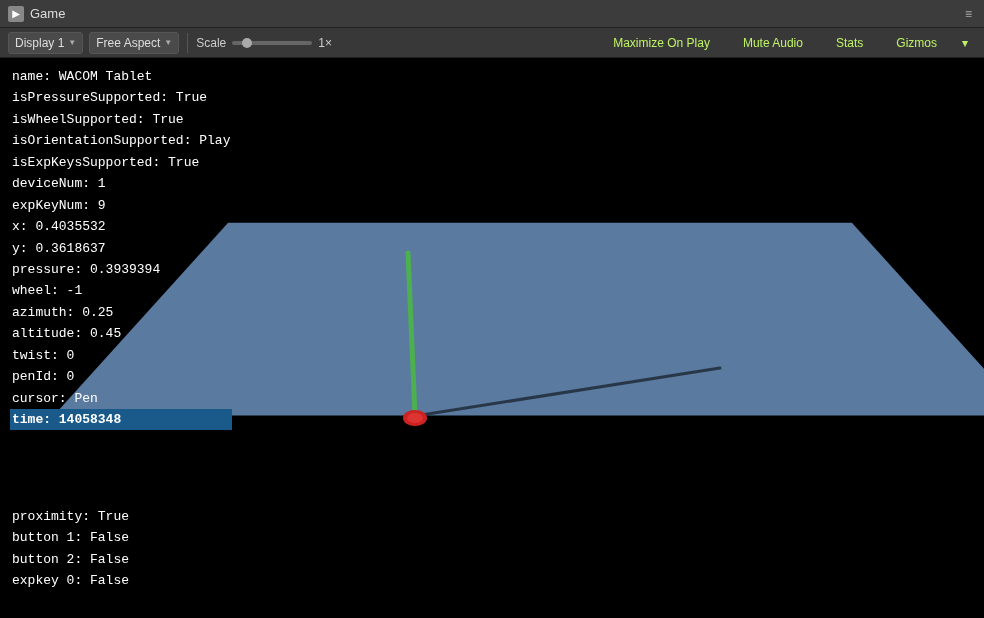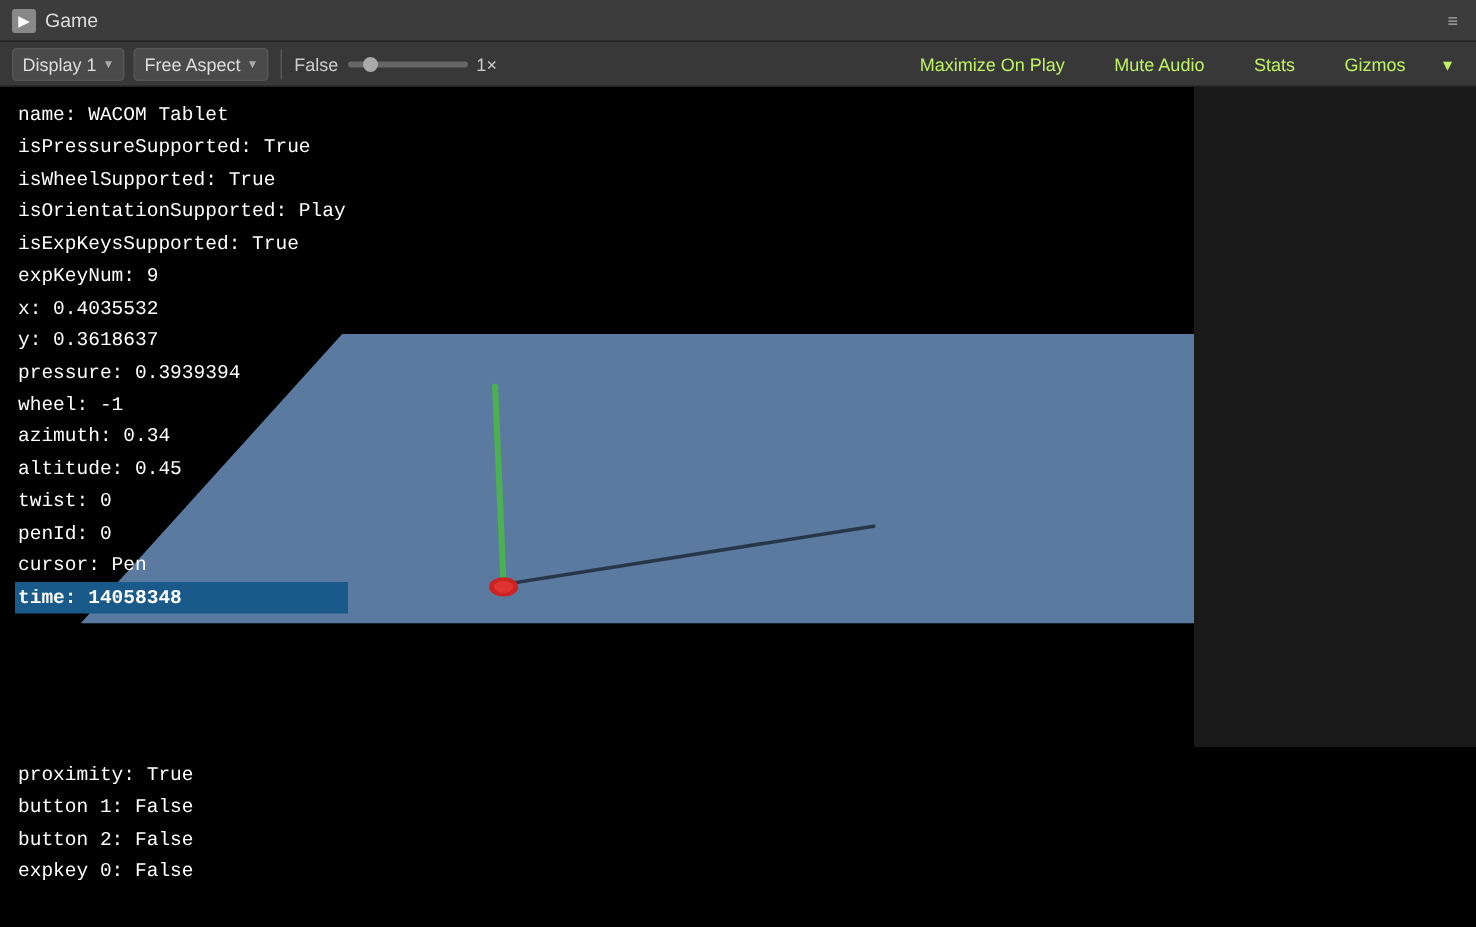--- a/index.html
+++ b/index.html
@@ -109,21 +109,21 @@
       cursor: pointer;
       padding: 3px 8px;
       border-radius: 3px;
       white-space: nowrap;
       margin-left: 15px;
     }
 
     
     .game-viewport {
       position: relative;
-      width: 796px;
+      width: 984px;
       height: 440px;
       background: #000;
       overflow: hidden;
     }
 
     
     .tablet-surface-container {
       position: absolute;
       top: 80px;
       left: 160px;
@@ -199,21 +199,21 @@
 <div class="toolbar">
   <div class="toolbar-dropdown">
     <span>Display 1</span>
     <span class="arrow">▼</span>
   </div>
   <div class="toolbar-dropdown">
     <span>Free Aspect</span>
     <span class="arrow">▼</span>
   </div>
   <div class="toolbar-sep"></div>
-  <span class="scale-label">False</span>
+  <span class="scale-label">Scale</span>
   <div class="scale-slider">
     <div class="scale-slider-thumb"></div>
   </div>
   <span class="scale-label">1×</span>
   <div class="toolbar-right">
     <span class="toolbar-btn">Maximize On Play</span>
     <span class="toolbar-btn">Mute Audio</span>
     <span class="toolbar-btn">Stats</span>
     <span class="toolbar-btn">Gizmos</span>
     <span class="toolbar-btn" style="padding-left:0;">▾</span>
@@ -235,26 +235,27 @@
     <ellipse cx="415" cy="360" rx="12" ry="8" fill="#cc2222"></ellipse>
     <ellipse cx="415" cy="360" rx="8" ry="5" fill="#dd3333"></ellipse>
   </svg>
 
   <div class="debug-overlay" id="debug-container">
   <div class="debug-line">name: WACOM Tablet</div>
       <div class="debug-line">isPressureSupported: True</div>
       <div class="debug-line">isWheelSupported: True</div>
       <div class="debug-line">isOrientationSupported: Play</div>
       <div class="debug-line">isExpKeysSupported: True</div>
+      <div class="debug-line">deviceNum: 1</div>
       <div class="debug-line">expKeyNum: 9</div>
       <div class="debug-line">x: 0.4035532</div>
       <div class="debug-line">y: 0.3618637</div>
       <div class="debug-line">pressure: 0.3939394</div>
       <div class="debug-line">wheel: -1</div>
-      <div class="debug-line">azimuth: 0.34</div>
+      <div class="debug-line">azimuth: 0.25</div>
       <div class="debug-line">altitude: 0.45</div>
       <div class="debug-line">twist: 0</div>
       <div class="debug-line">penId: 0</div>
       <div class="debug-line">cursor: Pen</div>
       <div class="debug-line highlighted">time: 14058348</div>
     </div>
 </div>
 
 <div class="bottom-panel" id="bottom-container">
 <div>proximity: True</div>

